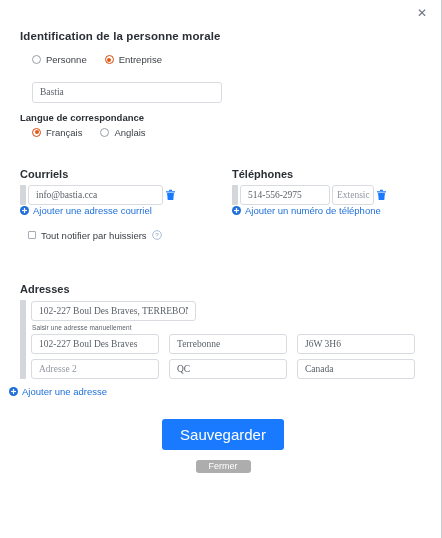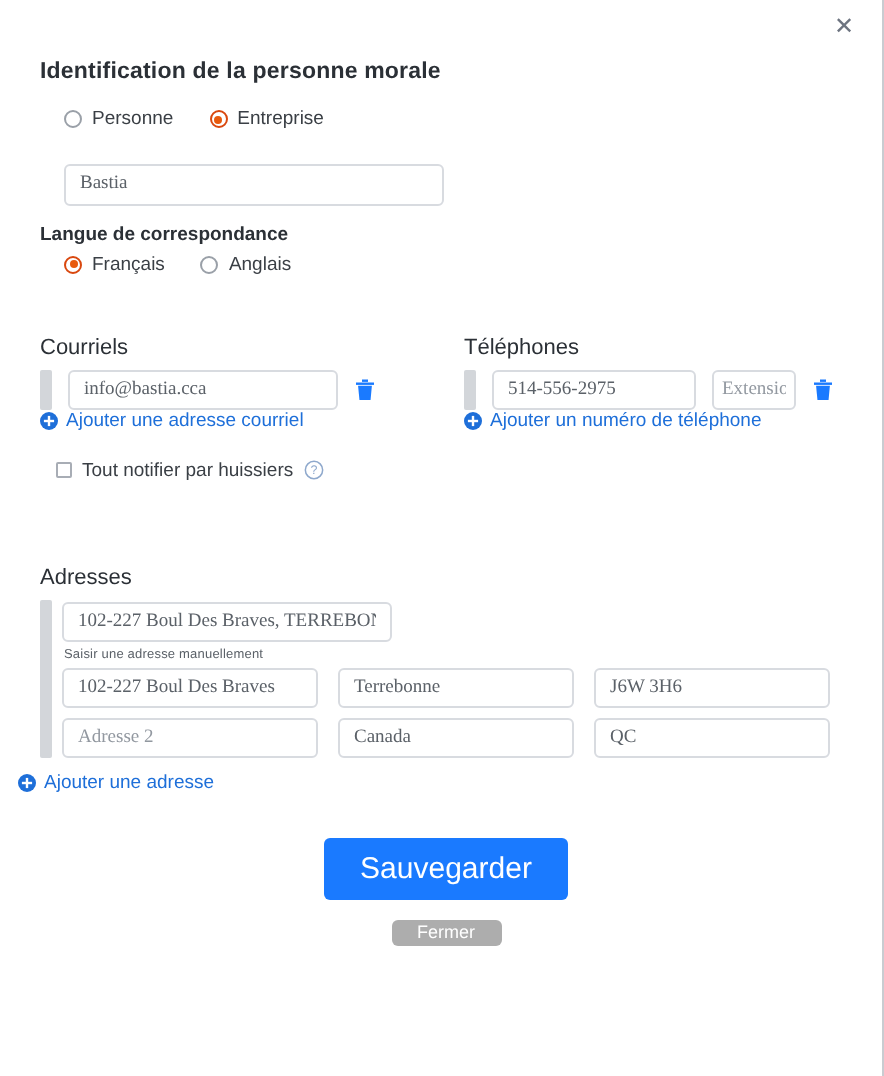--- a/index.html
+++ b/index.html
@@ -59,21 +59,21 @@
   .section-title {
     font-size: 11.5px;
     font-weight: bold;
     color: #2b3036;
     margin: 0 0 12px 0;
     letter-spacing: .1px;
   }
 
   .block-title {
     font-size: 11px;
-    font-weight: normal;
+    font-weight: bold;
     color: #2b3036;
     margin: 0 0 5px 0;
   }
 
   
   .radio-row {
     display: flex;
     align-items: flex-end;
     gap: 18px;
     margin-left: 12px;
@@ -143,41 +143,41 @@
   .cols {
     display: flex;
     margin-top: 30px;
   }
   .col-left  { width: 212px; flex: 0 0 212px; }
   .col-right { flex: 1 1 auto; }
 
   .entry-row {
     display: flex;
     align-items: center;
-    gap: 8px;
+    gap: 2px;
   }
   .handle {
     width: 6px;
     align-self: stretch;
     min-height: 20px;
     background: #d3d6da;
     border-radius: 1px;
     flex: 0 0 6px;
     cursor: grab;
   }
   .trash {
     width: 11px;
     height: 12px;
     flex: 0 0 11px;
     cursor: pointer;
     display: block;
   }
 
   .email-field { width: 135px; }
-  .phone-field { width: 102px; }
+  .phone-field { width: 90px; }
   .ext-field   { width: 42px; padding: 0 4px; }
 
   .add-link {
     display: flex;
     align-items: center;
     gap: 4px;
     margin-top: 0;
     font-size: 9.5px;
     color: #1e6fd9;
     cursor: pointer;
@@ -367,22 +367,22 @@
           <input class="tf addr-search" type="text" value="102-227 Boul Des Braves, TERREBONNE QC" style="">
 
           <div class="manual-label">Saisir une adresse manuellement</div>
 
           <div class="addr-grid">
             <input class="tf" type="text" value="102-227 Boul Des Braves" style="">
             <input class="tf" type="text" value="Terrebonne" style="">
             <input class="tf" type="text" value="J6W 3H6" style="">
 
             <input class="tf" type="text" placeholder="Adresse 2" style="">
+            <input class="tf" type="text" value="QC" style="">
             <input class="tf" type="text" value="Canada" style="">
-            <input class="tf" type="text" value="QC" style="">
           </div>
         </div>
       </div>
 
       <a class="add-link addr-add">
         <svg class="plus-icon" viewBox="0 0 12 12">
           <circle cx="6" cy="6" r="6" fill="#1e6fd9"></circle>
           <rect x="5.2" y="2.6" width="1.6" height="6.8" fill="#ffffff"></rect>
           <rect x="2.6" y="5.2" width="6.8" height="1.6" fill="#ffffff"></rect>
         </svg>

